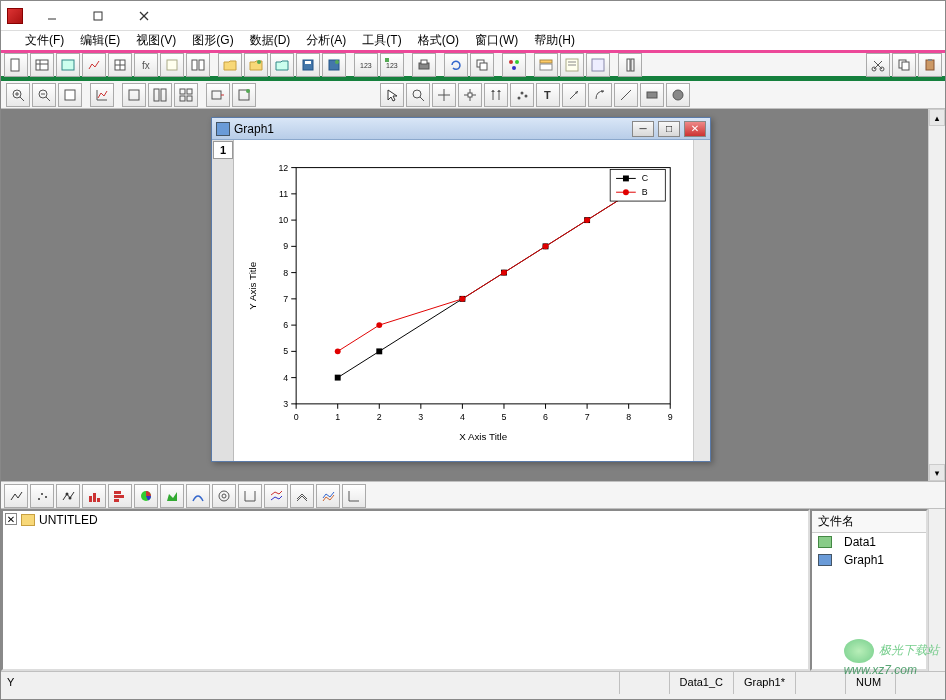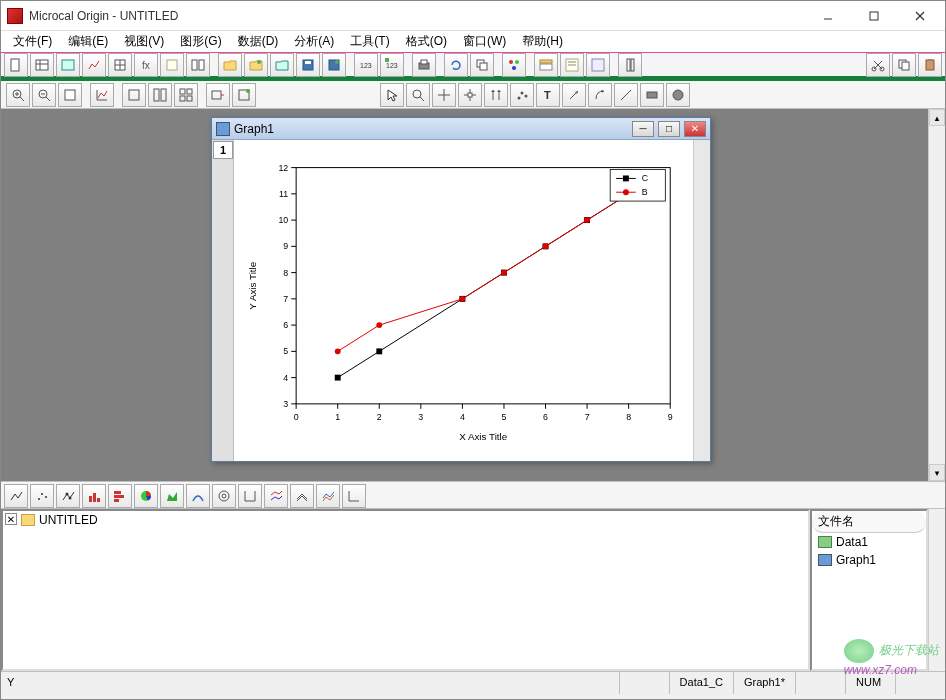--- a/index.html
+++ b/index.html
@@ -3,21 +3,21 @@
 <meta charset="utf-8">
 <style>
 * { box-sizing: border-box; margin: 0; padding: 0; font-family: "Microsoft YaHei", "Segoe UI", sans-serif; }
 body { width: 946px; height: 700px; background: #f0f0f0; overflow: hidden; border: 1px solid #888; position: relative; }
 .titlebar { height: 30px; background: #fff; display: flex; align-items: center; padding: 0 2px; border-bottom: 1px solid #ddd; }
 .titlebar .icon { width: 16px; height: 16px; margin: 0 6px 0 4px; background: linear-gradient(135deg,#d33,#a11); border: 1px solid #800; }
 .titlebar .title { font-size: 12px; color: #333; flex: 1; }
 .winbtns { display: flex; }
 .winbtn { width: 46px; height: 28px; display: flex; align-items: center; justify-content: center; font-size: 14px; color: #333; }
 .winbtn svg { width: 10px; height: 10px; }
-.menubar { height: 22px; background: #fff; display: flex; align-items: center; font-size: 12px; padding: 0 4px; border-bottom: 1px solid #ec4899; }
+.menubar { height: 22px; background: #fff; display: flex; align-items: center; font-size: 12px; padding: 0 16px; border-bottom: 3px solid #ec4899; }
 .menuitem { padding: 2px 8px; cursor: default; }
 .toolbar { height: 28px; background: #f5f5f5; border-bottom: 5px solid #15803d; display: flex; align-items: center; padding: 2px; gap: 0; }
 .tbtn { width: 24px; height: 24px; border: 1px solid #aaa; background: linear-gradient(#fff,#e8e8e8); margin: 0 1px; display: flex; align-items: center; justify-content: center; font-size: 11px; position: relative; }
 .tbtn svg { width: 14px; height: 14px; }
 .tsep { width: 6px; height: 24px; }
 .tools3 { height: 28px; background: #f5f5f5; border-bottom: 1px solid #c0c0c0; display: flex; }
 .tools3 .left { display: flex; padding: 2px; }
 .tools3 .mid { flex: 1; }
 .tools3 .right { display: flex; padding: 2px; margin-right: 250px; }
 .workspace { position: relative; background: #808080; height: 372px; }
@@ -38,38 +38,37 @@
 .chart-svg { width: 100%; height: 100%; }
 .gw-scroll-v { width: 17px; background: #e8e8e8; border-left: 1px solid #ccc; }
 
 .plot-toolbar { height: 28px; background: #f5f5f5; border-top: 1px solid #c0c0c0; border-bottom: 1px solid #c0c0c0; display: flex; padding: 2px; }
 .lower { height: 162px; display: flex; background: #fff; }
 .project-panel { flex: 1; border: 2px inset #ddd; background: #fff; position: relative; }
 .pp-close { position: absolute; left: 2px; top: 2px; width: 12px; height: 12px; font-size: 10px; display:flex; align-items:center; justify-content:center; border:1px solid #888; }
 .pp-folder { position: absolute; left: 18px; top: 2px; display: flex; align-items: center; font-size: 12px; }
 .pp-folder .ficon { width: 14px; height: 12px; background: #f8d878; border: 1px solid #c8a040; margin-right: 4px; }
 .file-panel { width: 118px; border: 2px inset #ddd; background: #fff; font-size: 12px; }
-.fp-header { padding: 2px 6px; border-bottom: 1px solid #ccc; background: #f8f8f8; border-radius: 11px; }
-.fp-item { padding: 2px 6px; display: flex; align-items: center; gap: 4px; }
+.fp-header { padding: 2px 6px; border-bottom: 1px solid #ccc; background: #f8f8f8; }
+.fp-item { padding: 2px 6px; display: flex; align-items: center; gap: 12px; }
 .fp-item .di { width: 14px; height: 12px; background: #8c8; border: 1px solid #484; }
 .fp-item .gi { width: 14px; height: 12px; background: #6a9bd8; border: 1px solid #456; }
 .lower-scroll { width: 17px; background: #f0f0f0; border-left:1px solid #ccc; }
 
 .statusbar { height: 20px; background: #f0f0f0; border-top: 1px solid #c0c0c0; display: flex; align-items: center; font-size: 11px; }
 .statusbar .sleft { padding: 0 6px; flex: 1; }
 .statusbar .cell { border-left: 1px solid #c0c0c0; padding: 12px 10px; height: 100%; display:flex; align-items:center; min-width:50px; }
 .watermark { position: absolute; right: 6px; bottom: 22px; font-size: 12px; color: #3bb95b; font-style: italic; opacity: 0.7; pointer-events: none; }
 .watermark .logo { display:inline-block; width:30px; height:24px; border-radius:50%; background: radial-gradient(#9be89b,#3bb95b); vertical-align:middle; margin-right:2px;}
 </style>
 </head>
 <body>
 
 <div class="titlebar">
   <div class="icon"></div>
-  <div class="title">Microcal Origin - UNTITLED</div>
   <div class="winbtns">
     <div class="winbtn">
         <svg viewBox="0 0 10 10">
           <line x1="1" y1="8" x2="9" y2="8" stroke="#333" stroke-width="1"></line>
         </svg>
       </div>
     <div class="winbtn">
         <svg viewBox="0 0 10 10">
           <rect x="1" y="1" width="8" height="8" fill="none" stroke="#333" stroke-width="1"></rect>
         </svg>
@@ -611,14 +610,14 @@
   <div class="cell">Data1_C</div>
   <div class="cell">Graph1*</div>
   <div class="cell"></div>
   <div class="cell">NUM</div>
   <div class="cell"></div>
 </div>
 
 <div class="watermark">
   <span class="logo"></span>
   <span>极光下载站</span><br>
-  <span style="color:#a21caf">www.xz7.com</span>
+  <span style="color:#15803d">www.xz7.com</span>
 </div>
 
 </body></html>

